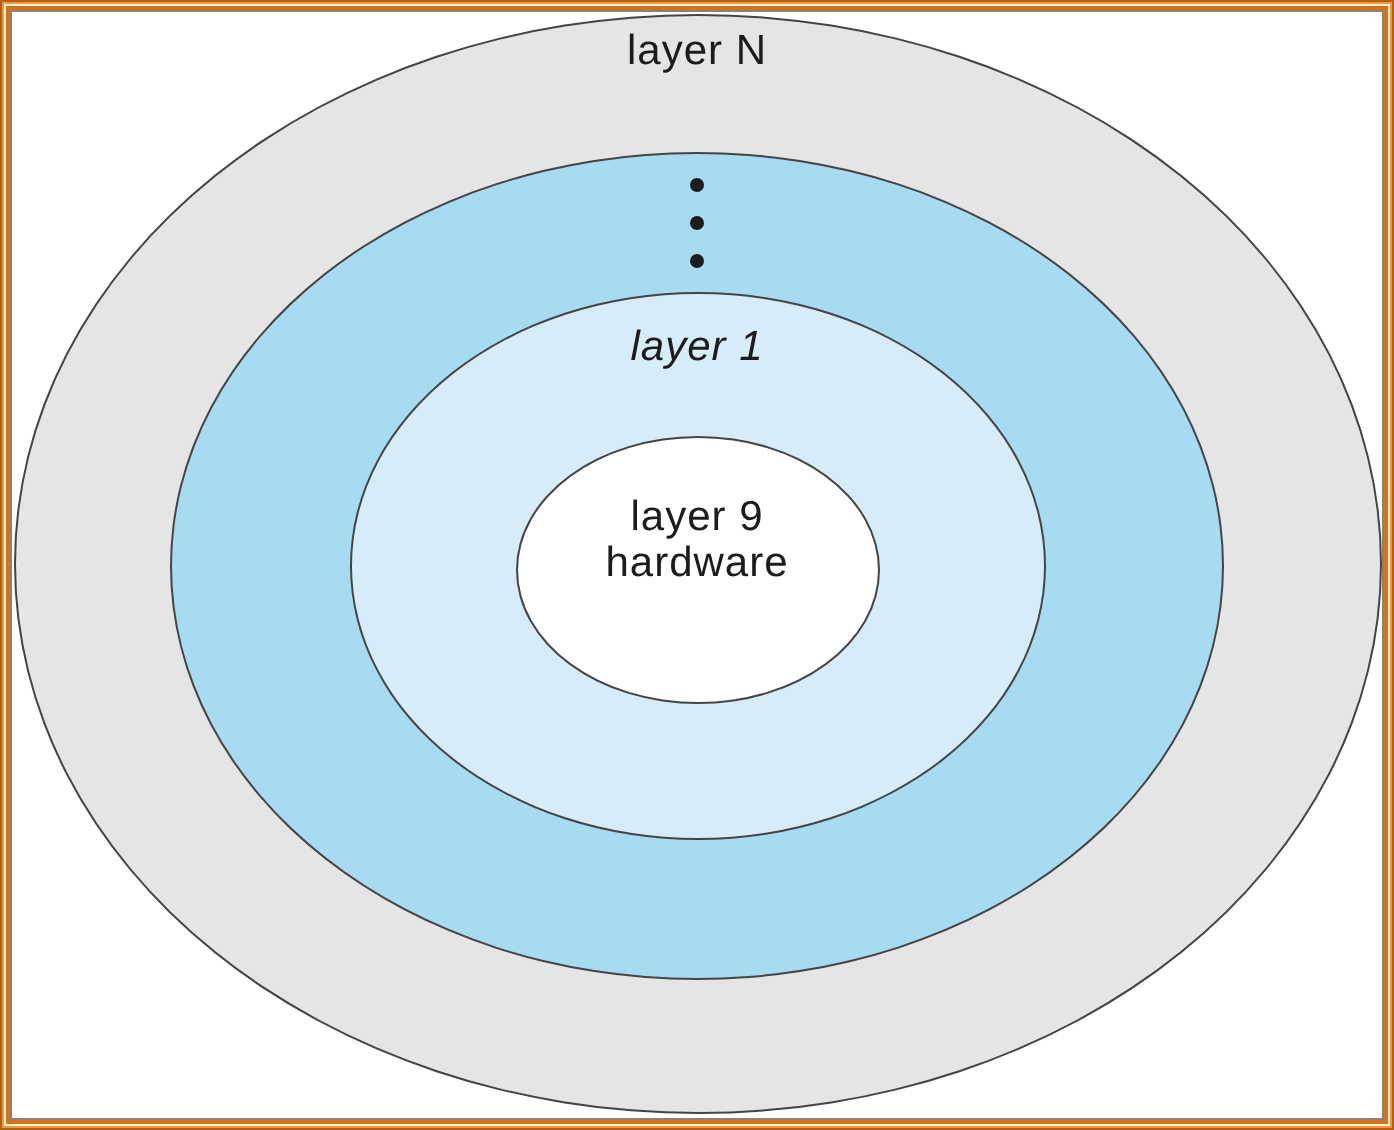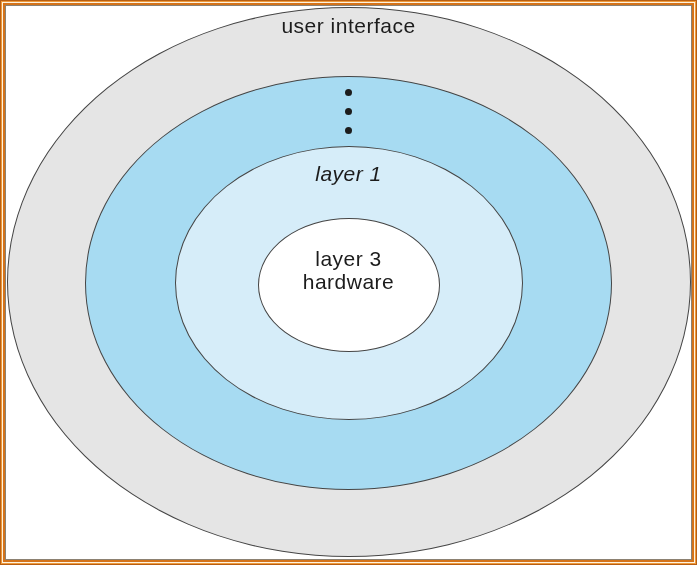--- a/index.html
+++ b/index.html
@@ -79,31 +79,31 @@
 
   <div class="ellipse" id="ring-outer" style="background-color: rgb(229, 229, 229);"></div>
 
   <div class="ellipse" id="ring-middle" style="background-color: rgb(167, 219, 242);"></div>
 
   <div class="ellipse" id="ring-layer1" style="background-color: rgb(214, 237, 249);"></div>
 
   <div class="ellipse" id="ring-layer0" style="background-color: rgb(255, 255, 255);"></div>
 
   <div class="label" id="label-top">
-    <div>user interface</div>
+    <div>layer N</div>
   </div>
 
   <div class="dots-column">
     <div class="dot"></div>
     <div class="dot"></div>
     <div class="dot"></div>
   </div>
 
   <div class="label" id="label-layer1">layer 1</div>
 
   <div class="label" id="label-layer0">
-    <div>layer 3</div>
+    <div>layer 9</div>
     <div>hardware</div>
   </div>
 
   <div class="frame-overlay"></div>
 
 </div>
 
 </body></html>

